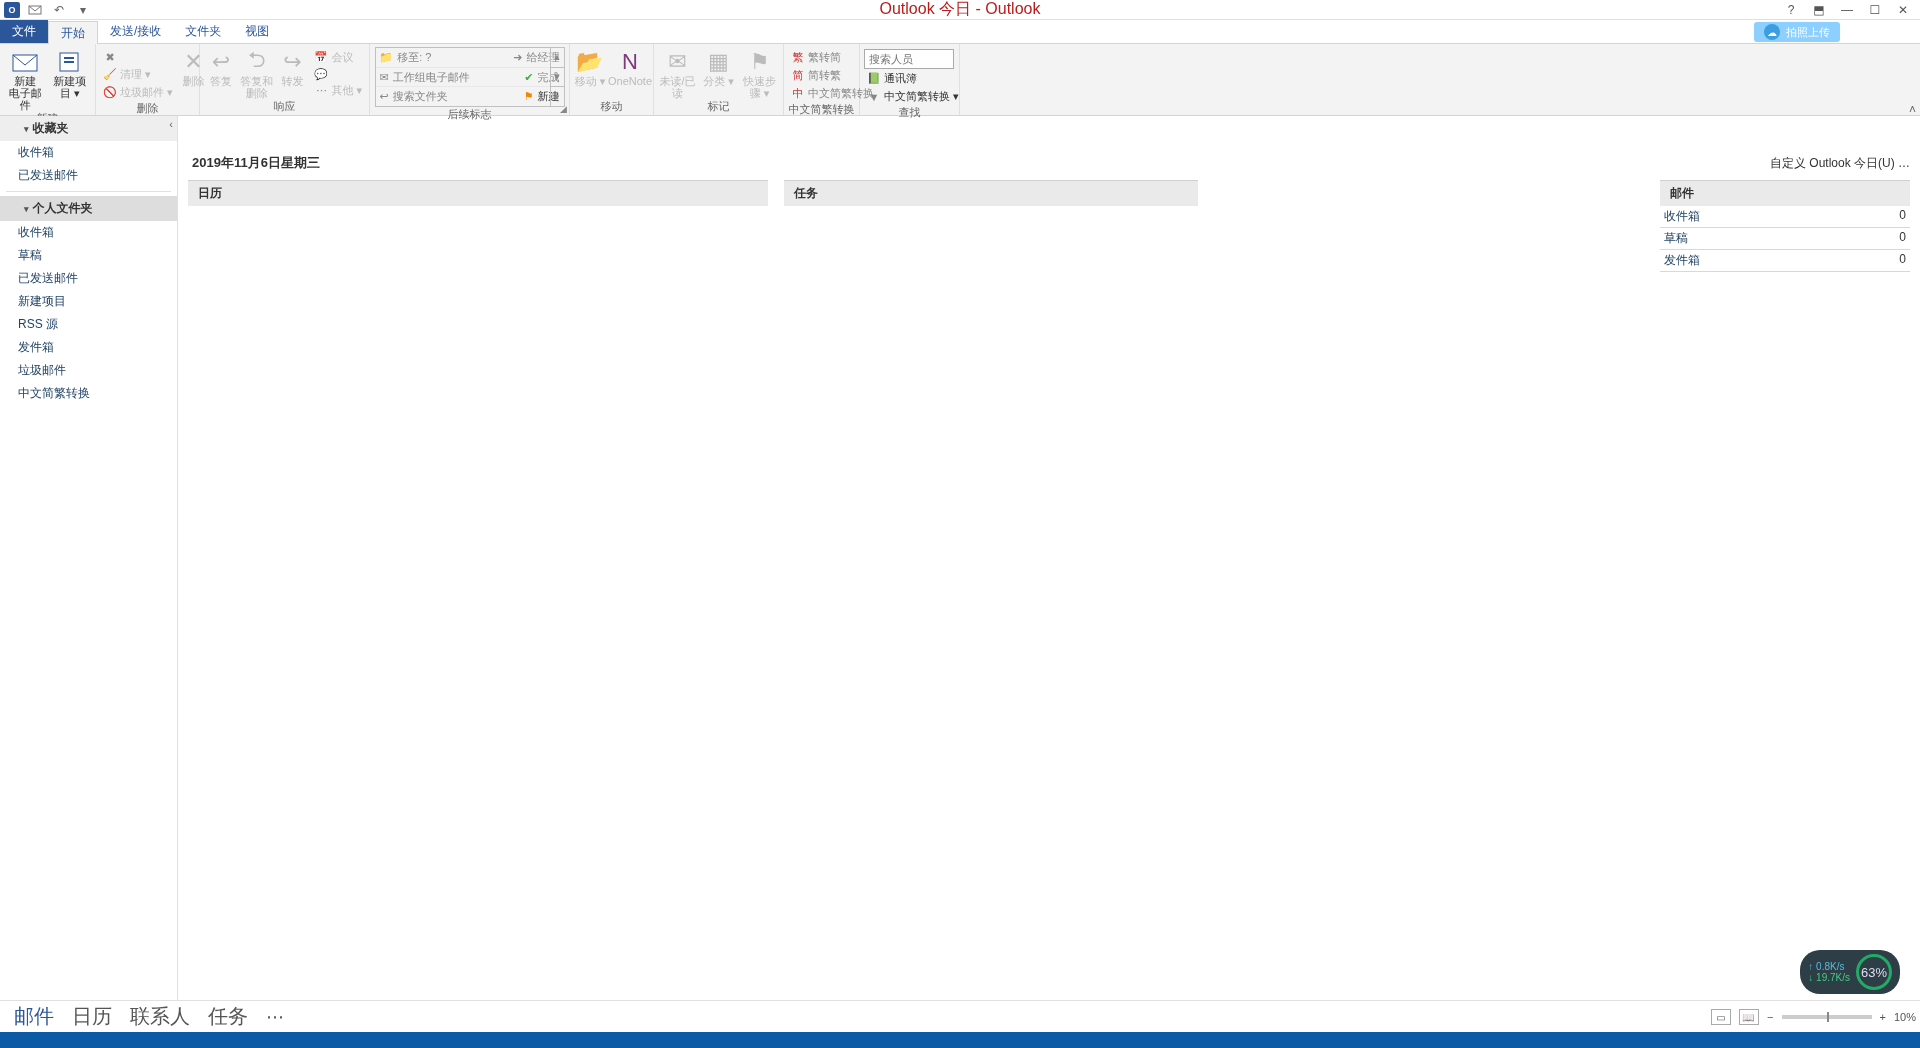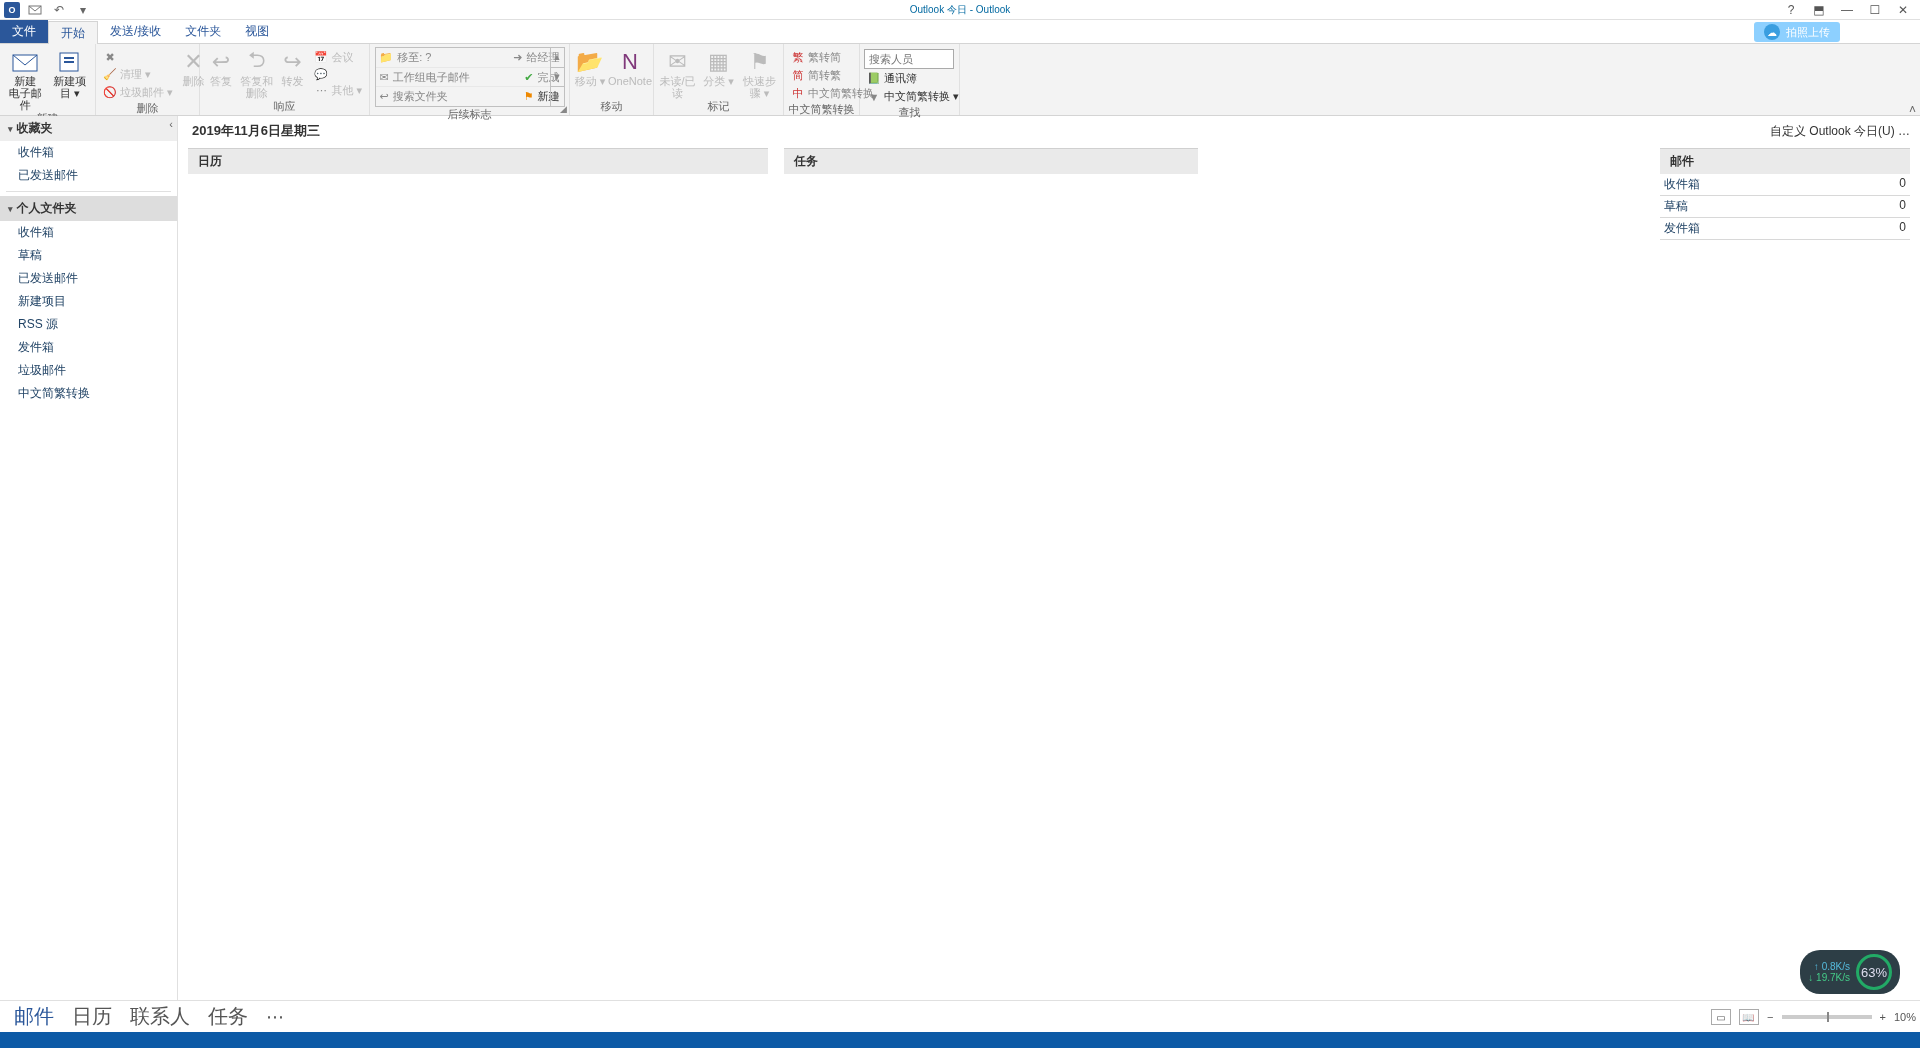--- a/index.html
+++ b/index.html
@@ -3,21 +3,21 @@
 <meta charset="utf-8">
 <style>
 * { margin:0; padding:0; box-sizing:border-box; font-family:"Microsoft YaHei","Segoe UI",sans-serif; }
 body { background:#fff; width:1920px; height:1048px; overflow:hidden; position:relative; font-size:12px; color:#333; }
 
 
 .titlebar { height:20px; background:#fff; display:flex; align-items:center; position:relative; border-bottom:1px solid #e0e0e0; }
 .titlebar-left { display:flex; align-items:center; gap:6px; padding-left:4px; }
 .app-icon { width:16px; height:16px; background:#2b579a; color:#fff; font-size:9px; font-weight:bold; display:flex; align-items:center; justify-content:center; border-radius:2px;}
 .qat-btn { width:18px; height:18px; display:flex; align-items:center; justify-content:center; color:#666; cursor:pointer; }
-.titlebar-center { position:absolute; left:50%; transform:translateX(-50%); font-size:10px; color:#0369a1; }
+.titlebar-center { position:absolute; left:50%; transform:translateX(-50%); font-size:16px; color:#b91c1c; }
 .titlebar-right { position:absolute; right:4px; display:flex; gap:2px; }
 .win-btn { width:26px; height:18px; display:flex; align-items:center; justify-content:center; color:#555; cursor:pointer; font-size:12px;}
 
 
 .tabbar { height:24px; background:#fff; display:flex; align-items:stretch; border-bottom:1px solid #d4d4d4; position:relative;}
 .tab { padding:0 12px; display:flex; align-items:center; font-size:12px; color:#2b579a; cursor:pointer; }
 .tab.file { background:#2b579a; color:#fff; }
 .tab.active { background:#f3f3f3; border:1px solid #d4d4d4; border-bottom:none; color:#2b579a; position:relative; top:1px;}
 .upload-pill { position:absolute; right:80px; top:2px; height:20px; background:#8dd0ff; border-radius:3px; display:flex; align-items:center; padding:0 10px; gap:6px; color:#fff; font-size:11px;}
 .upload-pill .ico { width:16px; height:16px; background:#3a9ee0; border-radius:50%; display:flex; align-items:center; justify-content:center; color:#fff; font-size:10px;}
@@ -41,27 +41,27 @@
 .qs-side { position:absolute; right:0; top:0; width:14px; height:100%; border-left:1px solid #c0c0c0; display:flex; flex-direction:column;}
 .qs-side div{flex:1; display:flex; align-items:center; justify-content:center; font-size:9px; color:#888; border-bottom:1px solid #c0c0c0;}
 .dialog-launcher{position:absolute; right:2px; bottom:1px; font-size:9px; color:#888;}
 .search-box { border:1px solid #aaa; height:20px; width:90px; font-size:11px; padding:0 4px; background:#fff; color:#888;}
 .collapse-caret{position:absolute; right:4px; bottom:-2px; font-size:12px; color:#666; cursor:pointer;}
 
 
 .body { position:absolute; top:116px; bottom:48px; left:0; right:0; display:flex;}
 .navpane { width:178px; border-right:1px solid #e0e0e0; background:#fff; position:relative;}
 .navpane .coll { position:absolute; right:4px; top:2px; font-size:11px; color:#666; cursor:pointer;}
-.nav-header { background:#eee; font-size:12px; font-weight:bold; padding:4px 8px; display:flex; align-items:center; gap:4px; cursor:pointer;}
+.nav-header { background:#eee; font-size:12px; font-weight:bold; padding:4px 24px; display:flex; align-items:center; gap:4px; cursor:pointer;}
 .nav-header::before { content:"▾"; font-size:9px; color:#555;}
 .nav-item { padding:3px 8px 3px 18px; font-size:12px; color:#246; cursor:pointer;}
 .nav-sep { height:1px; background:#e0e0e0; margin:4px 6px;}
 
 .content { flex:1; padding:4px 10px 0 10px; display:flex; flex-direction:column; position:relative;}
-.date-row { display:flex; justify-content:space-between; align-items:center; height:22px;}
+.date-row { display:flex; justify-content:space-between; align-items:center; height:22px;margin-top:32px;}
 .date-txt { font-weight:bold; font-size:13px; color:#333; padding-left:4px;}
 .customize { font-size:12px; color:#333;}
 .panels { display:flex; gap:16px; margin-top:6px;}
 .panel { }
 .panel-header { background:#eaeaea; font-weight:bold; font-size:12px; padding:4px 10px; border-top:1px solid #d0d0d0;}
 .panel.cal { flex:0 0 580px;}
 .panel.tasks { flex:0 0 414px;}
 .panel.mail { flex:0 0 250px; margin-left:auto;}
 .mail-row { display:flex; justify-content:space-between; font-size:12px; padding:2px 4px; color:#246; border-bottom:1px solid #d8d8d8;}
 .mail-row span:last-child{color:#333;}
@@ -76,21 +76,21 @@
 .statusbar { position:absolute; bottom:0; left:0; right:0; height:16px; background:#0c5aa6; }
 .statusbar-right { position:absolute; right:4px; bottom:18px; height:26px; display:flex; align-items:center; gap:8px; color:#555; font-size:11px;}
 .zoom-slider { width:90px; height:4px; background:#ccc; position:relative;}
 .zoom-slider::before{content:"";position:absolute; left:50%; top:-3px; width:2px; height:10px; background:#888;}
 .view-btn{width:20px; height:16px; border:1px solid #aaa; display:flex; align-items:center; justify-content:center; font-size:10px; cursor:pointer;}
 
 
 .perf { position:absolute; right:20px; bottom:54px; background:#2d3e46; color:#8ab; border-radius:20px; padding:4px 8px; display:flex; align-items:center; gap:6px; font-size:10px;}
 .perf-circle{width:36px;height:36px;border-radius:50%;border:3px solid #2a6;display:flex;align-items:center;justify-content:center;font-size:13px;color:#dde;}
 .perf-lines{display:flex;flex-direction:column;line-height:11px;}
-.perf-lines .up{color:#5bd;text-align:right;}
+.perf-lines .up{color:#5bd;}
 .perf-lines .dn{color:#4c8;}
 
 svg{display:block;}
 </style>
 </head>
 <body>
 
 <div class="titlebar">
   <div class="titlebar-left">
     <div class="app-icon">O</div>

